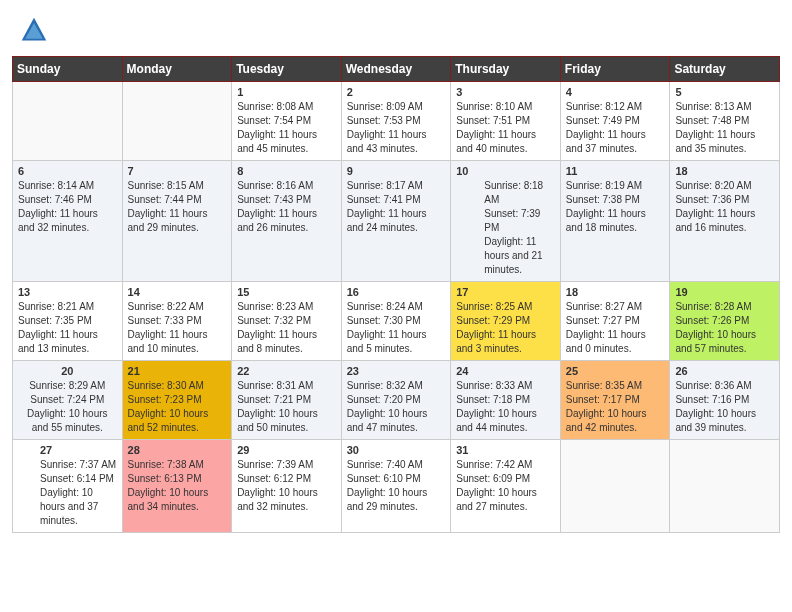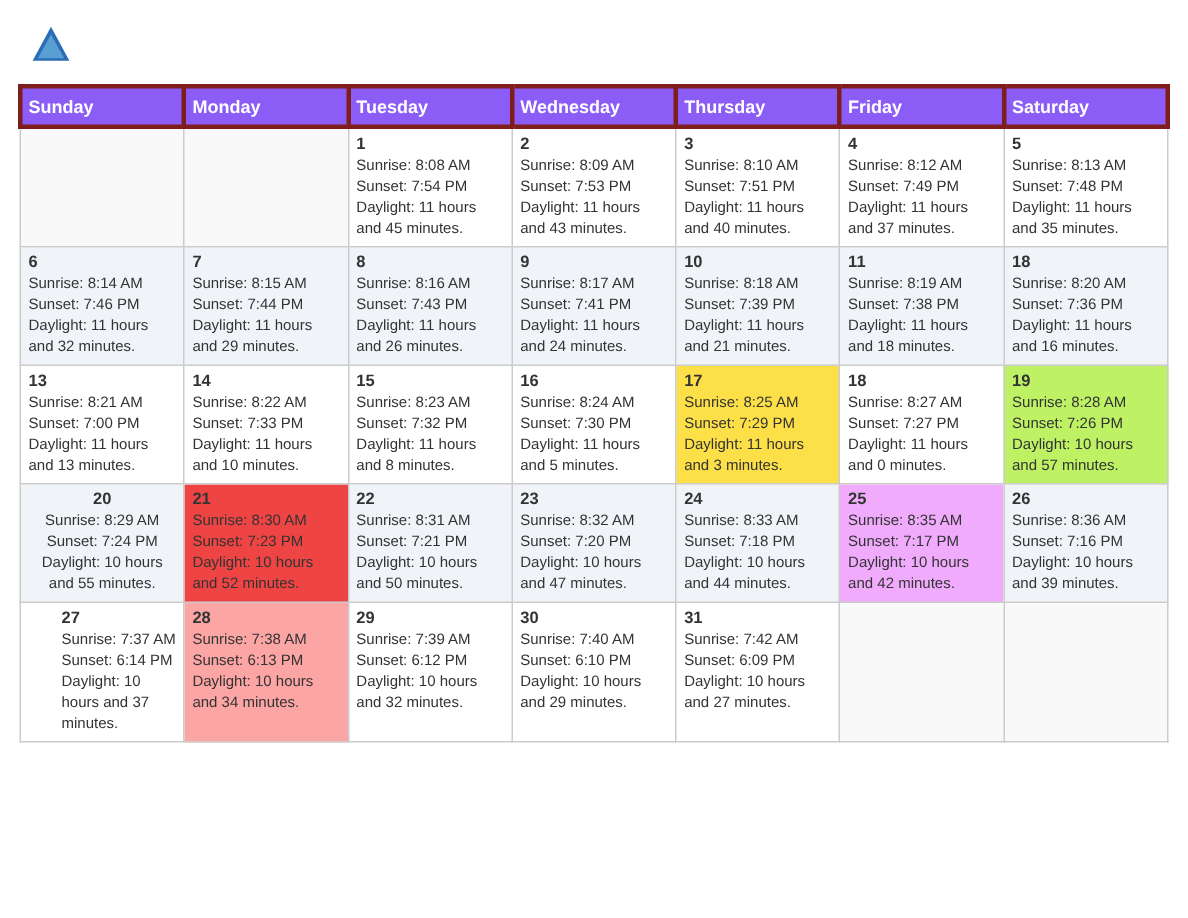--- a/index.html
+++ b/index.html
@@ -52,27 +52,27 @@
       font-size: 13px;
       color: #444;
       margin-top: 2px;
     }
     .calendar {
       margin: 8px 12px 12px 12px;
       border-collapse: collapse;
       width: calc(100% - 24px);
     }
     .calendar th {
-      background: #8b5cf6;
+      background: #404040;
       color: #fff;
       font-size: 12px;
       font-weight: bold;
       padding: 5px 4px;
       text-align: left;
-      border: 3px solid #7f1d1d;
+      border: 1px solid #7f1d1d;
     }
     .calendar td {
       border: 1px solid #ccc;
       vertical-align: top;
       padding: 4px 5px;
       font-size: 10px;
       color: #333;
       width: calc(100% / 7);
       min-height: 80px;
       background: #fff;
@@ -186,42 +186,42 @@
 Daylight: 11 hours and 26 minutes.</div>
         </td>
         <td style="background: rgb(240, 244, 249);">
           <span class="day-number">9</span>
           <div class="day-info" style="white-space: pre-line;">Sunrise: 8:17 AM
 Sunset: 7:41 PM
 Daylight: 11 hours and 24 minutes.</div>
         </td>
         <td style="background: rgb(240, 244, 249);">
           <span class="day-number">10</span>
-          <div class="day-info" style="white-space: pre-line;">Sunrise: 8:18 AM
+          <div class="day-info" style="white-space: pre-line; margin-left: 28px;">Sunrise: 8:18 AM
 Sunset: 7:39 PM
 Daylight: 11 hours and 21 minutes.</div>
         </td>
         <td style="background: rgb(240, 244, 249);">
           <span class="day-number">11</span>
           <div class="day-info" style="white-space: pre-line;">Sunrise: 8:19 AM
 Sunset: 7:38 PM
 Daylight: 11 hours and 18 minutes.</div>
         </td>
         <td style="background: rgb(240, 244, 249);">
           <span class="day-number">18</span>
           <div class="day-info" style="white-space: pre-line;">Sunrise: 8:20 AM
 Sunset: 7:36 PM
 Daylight: 11 hours and 16 minutes.</div>
         </td>
       </tr>
       <tr>
         <td style="background: rgb(255, 255, 255);">
           <span class="day-number">13</span>
           <div class="day-info" style="white-space: pre-line;">Sunrise: 8:21 AM
-Sunset: 7:00 PM
+Sunset: 7:35 PM
 Daylight: 11 hours and 13 minutes.</div>
         </td>
         <td style="background: rgb(255, 255, 255);">
           <span class="day-number">14</span>
           <div class="day-info" style="white-space: pre-line;">Sunrise: 8:22 AM
 Sunset: 7:33 PM
 Daylight: 11 hours and 10 minutes.</div>
         </td>
         <td style="background: rgb(255, 255, 255);">
           <span class="day-number">15</span>
@@ -254,21 +254,21 @@
 Daylight: 10 hours and 57 minutes.</div>
         </td>
       </tr>
       <tr>
         <td style="background: rgb(240, 244, 249); text-align: center;">
           <span class="day-number">20</span>
           <div class="day-info" style="white-space: pre-line;">Sunrise: 8:29 AM
 Sunset: 7:24 PM
 Daylight: 10 hours and 55 minutes.</div>
         </td>
-        <td style="background: #ef4444; margin-top: 16px;">
+        <td style="background: #eab308; margin-top: 16px;">
           <span class="day-number">21</span>
           <div class="day-info" style="white-space: pre-line;">Sunrise: 8:30 AM
 Sunset: 7:23 PM
 Daylight: 10 hours and 52 minutes.</div>
         </td>
         <td style="background: rgb(240, 244, 249);">
           <span class="day-number">22</span>
           <div class="day-info" style="white-space: pre-line;">Sunrise: 8:31 AM
 Sunset: 7:21 PM
 Daylight: 10 hours and 50 minutes.</div>
@@ -278,21 +278,21 @@
           <div class="day-info" style="white-space: pre-line;">Sunrise: 8:32 AM
 Sunset: 7:20 PM
 Daylight: 10 hours and 47 minutes.</div>
         </td>
         <td style="background: rgb(240, 244, 249);">
           <span class="day-number">24</span>
           <div class="day-info" style="white-space: pre-line;">Sunrise: 8:33 AM
 Sunset: 7:18 PM
 Daylight: 10 hours and 44 minutes.</div>
         </td>
-        <td style="background: #f0abfc;">
+        <td style="background: #fdba74;">
           <span class="day-number">25</span>
           <div class="day-info" style="white-space: pre-line;">Sunrise: 8:35 AM
 Sunset: 7:17 PM
 Daylight: 10 hours and 42 minutes.</div>
         </td>
         <td style="background: rgb(240, 244, 249);">
           <span class="day-number">26</span>
           <div class="day-info" style="white-space: pre-line;">Sunrise: 8:36 AM
 Sunset: 7:16 PM
 Daylight: 10 hours and 39 minutes.</div>

